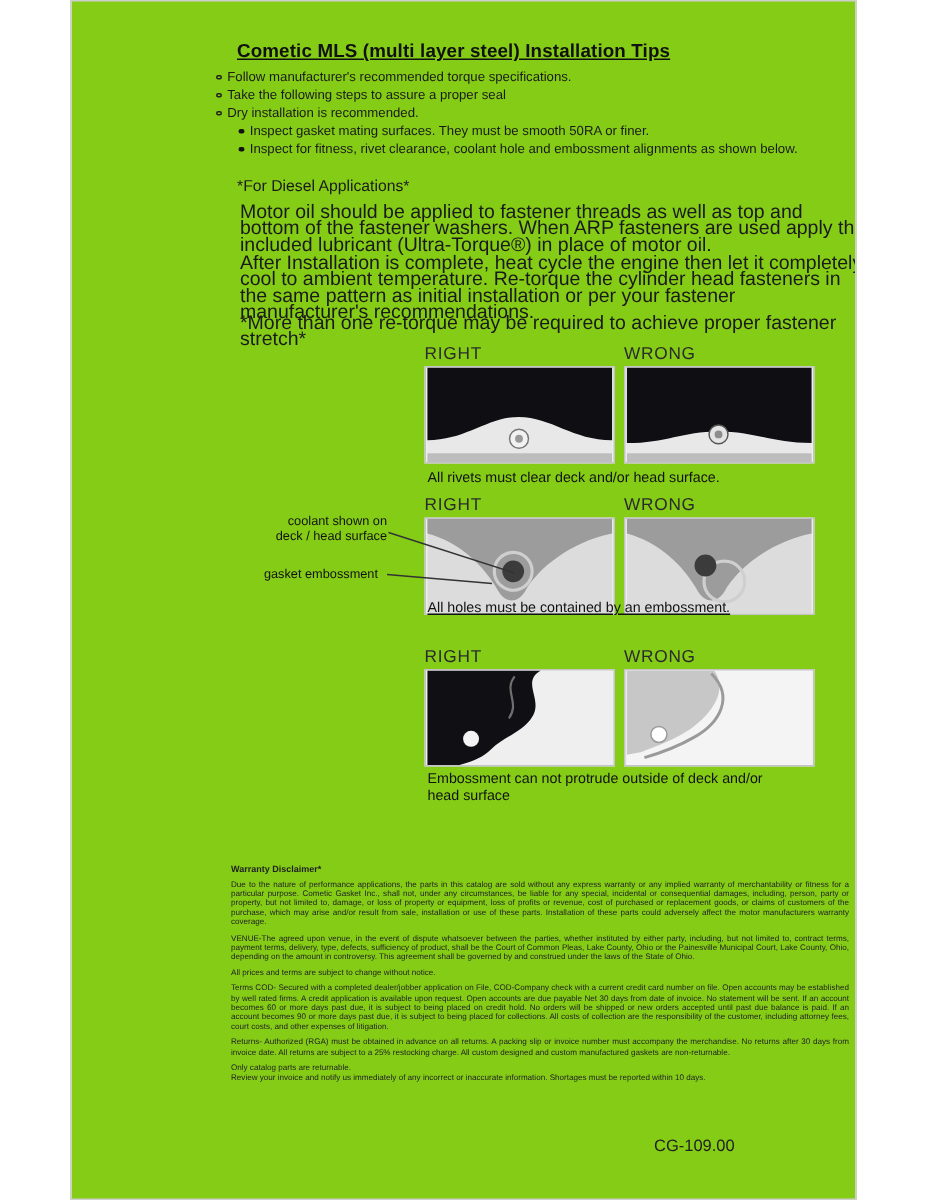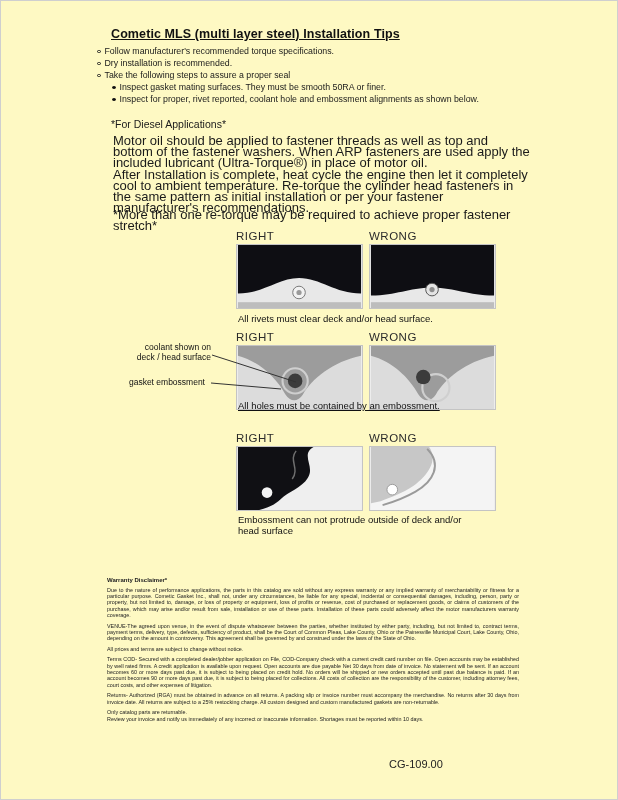--- a/index.html
+++ b/index.html
@@ -1,20 +1,20 @@
 <!DOCTYPE html>
 <html><head>
 <meta charset="utf-8">
 <style>
   * { margin:0; padding:0; box-sizing:border-box; }
   html,body { background:#ffffff; }
   body { font-family:"Liberation Sans", sans-serif; color:#1a1a1a; }
   .page {
-    position:relative; width:618px; height:800px; margin:0 auto;
-    background:#fef9c3; border:1px solid #cfcfcf; overflow:hidden;
+    position:relative; width:524px; height:800px; margin:0 auto;
+    background:#84cc16; border:1px solid #cfcfcf; overflow:hidden;
   }
 
   .title {
     position:absolute; left:110px; top:26px;
     font-size:12.5px; font-weight:bold; text-decoration:underline;
     letter-spacing:0.1px; color:#111;
   }
 
   .bullets { position:absolute; left:96px; top:46px; width:430px; }
   .bullet-row { display:flex; align-items:flex-start; margin-bottom:2.5px; font-size:8.8px; line-height:9.6px; }
@@ -52,33 +52,33 @@
 
   <div class="title">Cometic MLS (multi layer steel) Installation Tips</div>
 
   <div class="bullets">
     <div class="bullet-row">
       <span class="marker"></span>
       <span>Follow manufacturer's recommended torque specifications.</span>
     </div>
     <div class="bullet-row">
       <span class="marker"></span>
-      <span>Dry installation is recommended.</span>
+      <span>Take the following steps to assure a proper seal</span>
     </div>
     <div class="bullet-row">
       <span class="marker"></span>
-      <span>Take the following steps to assure a proper seal</span>
+      <span>Dry installation is recommended.</span>
     </div>
     <div class="bullet-row sub">
       <span class="marker"></span>
       <span>Inspect gasket mating surfaces.  They must be smooth 50RA or finer.</span>
     </div>
     <div class="bullet-row sub">
       <span class="marker"></span>
-      <span>Inspect for proper, rivet reported, coolant hole and embossment alignments as shown below.</span>
+      <span>Inspect for fitness, rivet clearance, coolant hole and embossment alignments as shown below.</span>
     </div>
   </div>
 
   <div class="diesel-heading">*For Diesel Applications*</div>
   <div class="para p1">Motor oil should be applied to fastener threads as well as top and bottom of the fastener washers. When ARP fasteners are used apply the included lubricant (Ultra-Torque®) in place of motor oil.</div>
   <div class="para p2">After Installation is complete, heat cycle the engine then let it completely cool to ambient temperature. Re-torque the cylinder head fasteners in the same pattern as initial installation or per your fastener manufacturer's recommendations.</div>
   <div class="para note">*More than one re-torque may be required to achieve proper fastener stretch*</div>
 
   <div class="col-label" style="left:235px; top:229px;">RIGHT</div>
   <div class="col-label" style="left:368px; top:229px;">WRONG</div>

